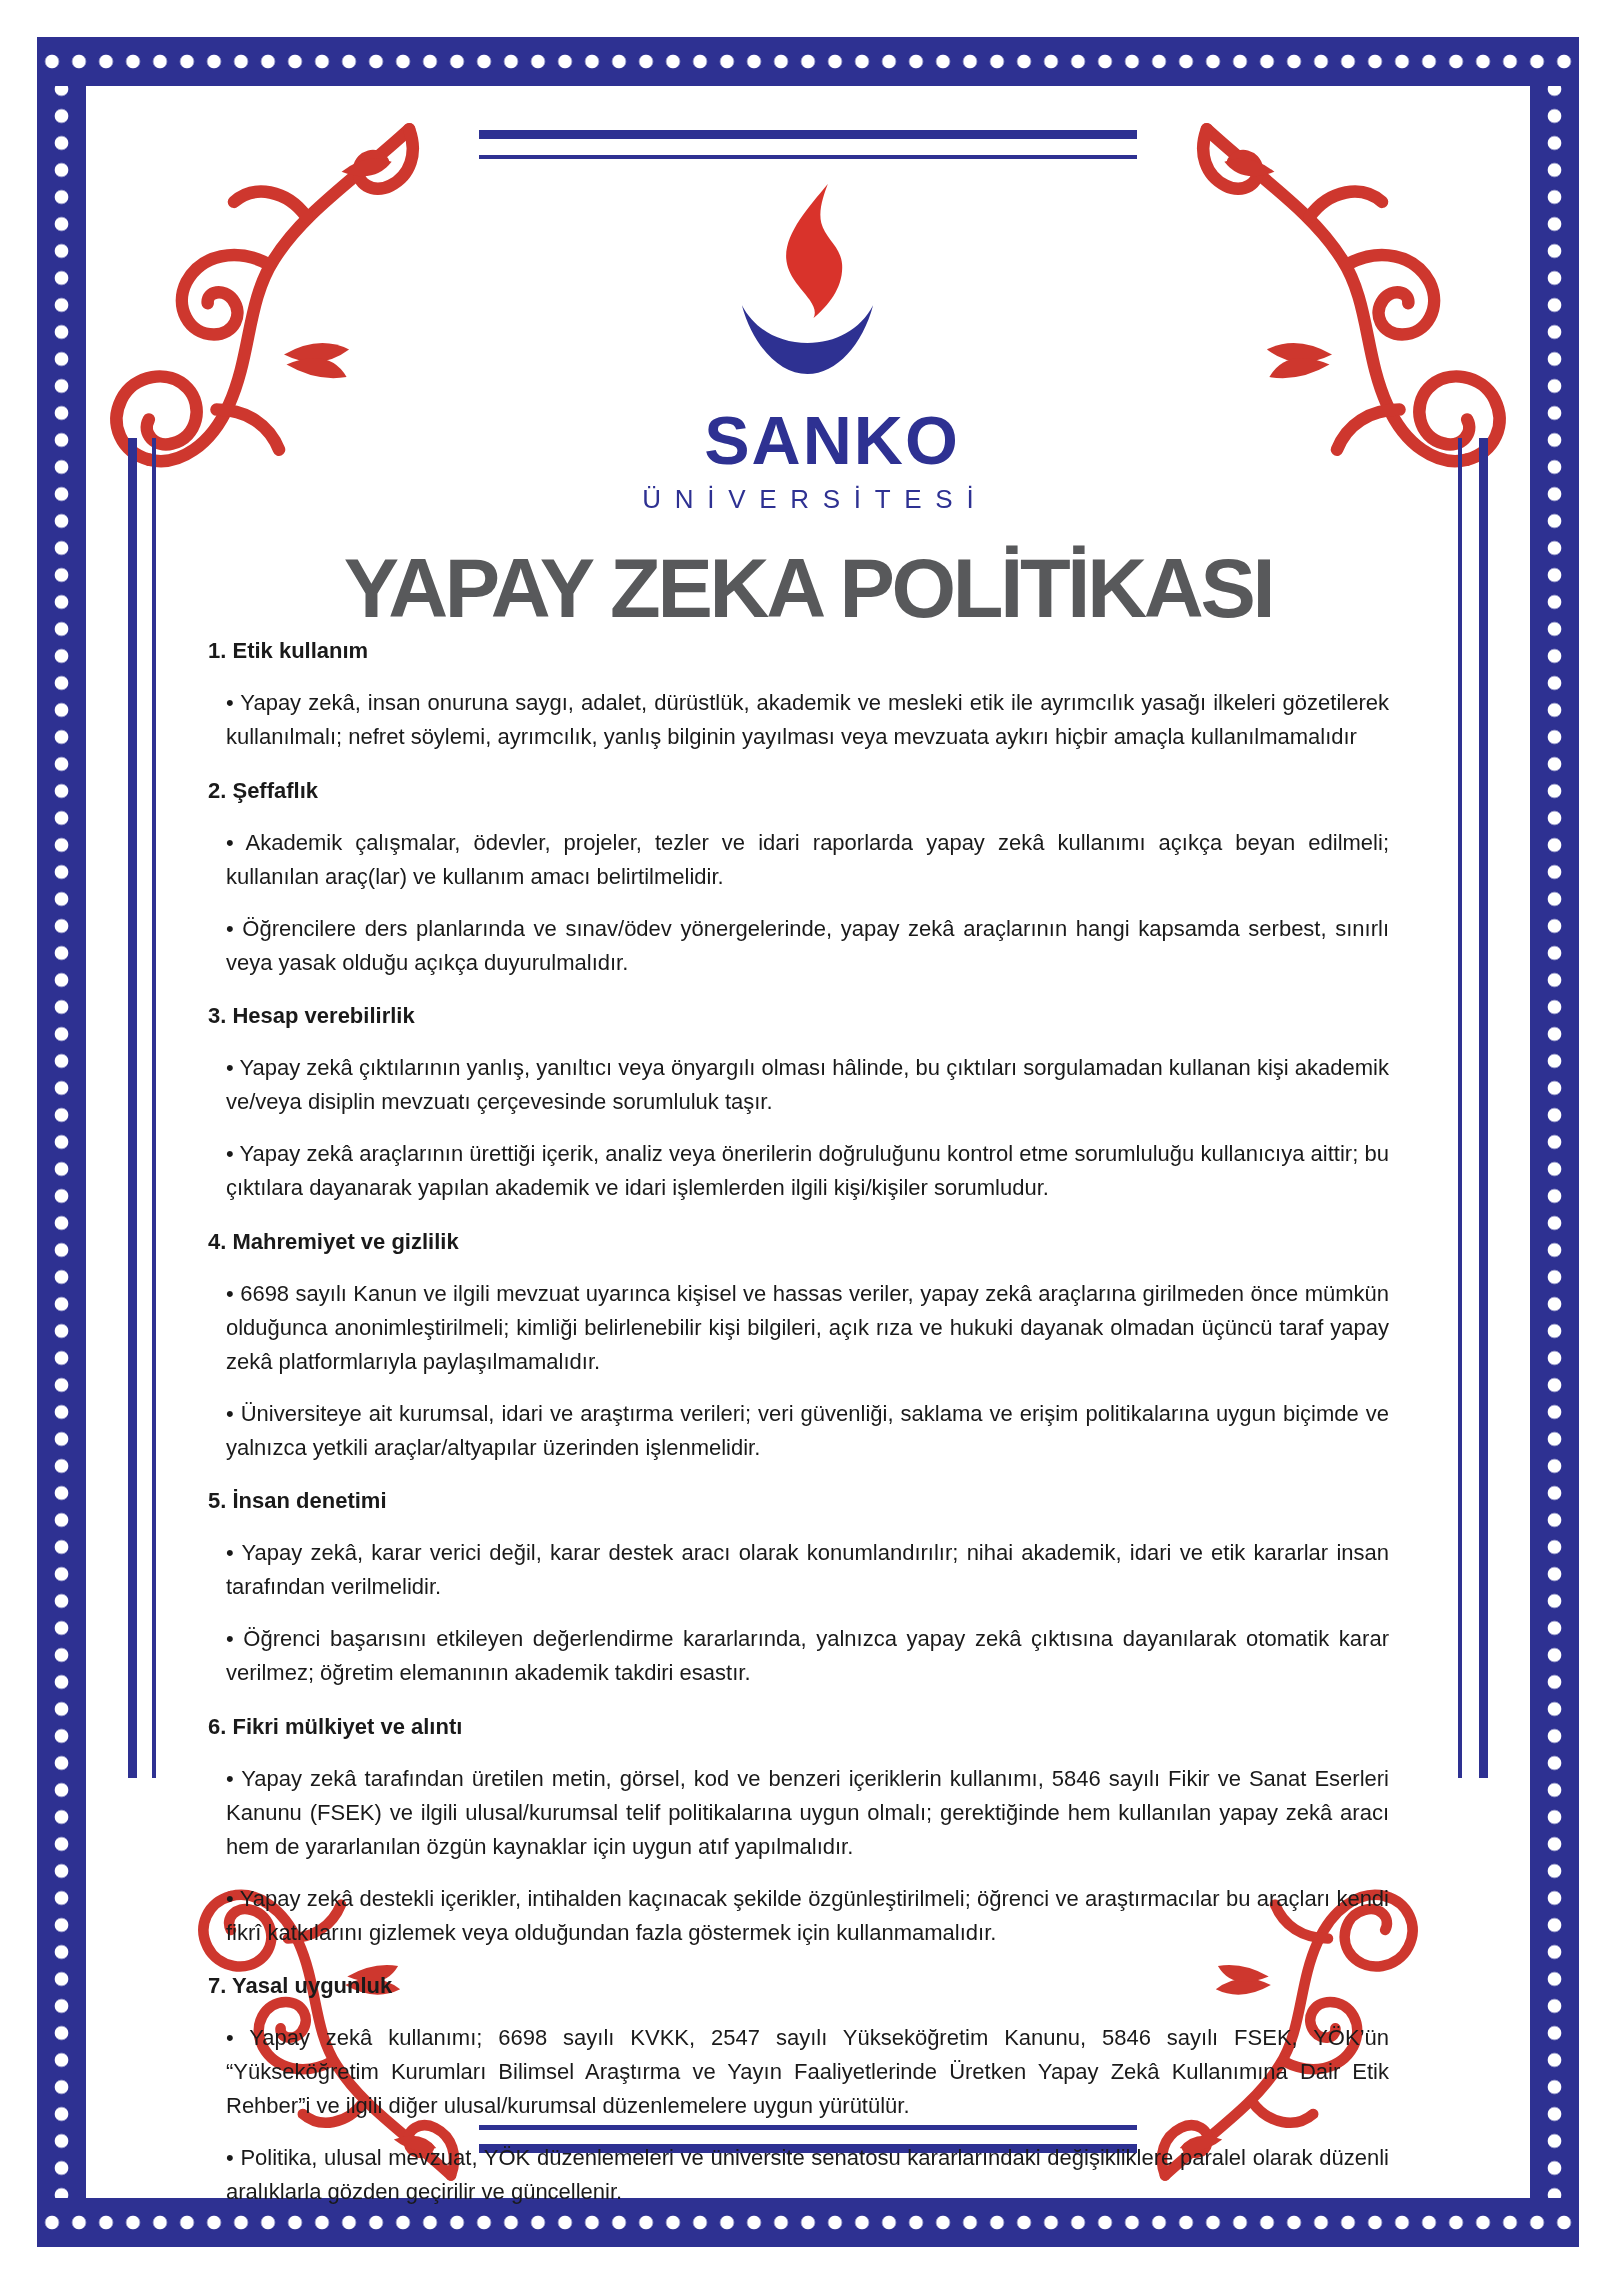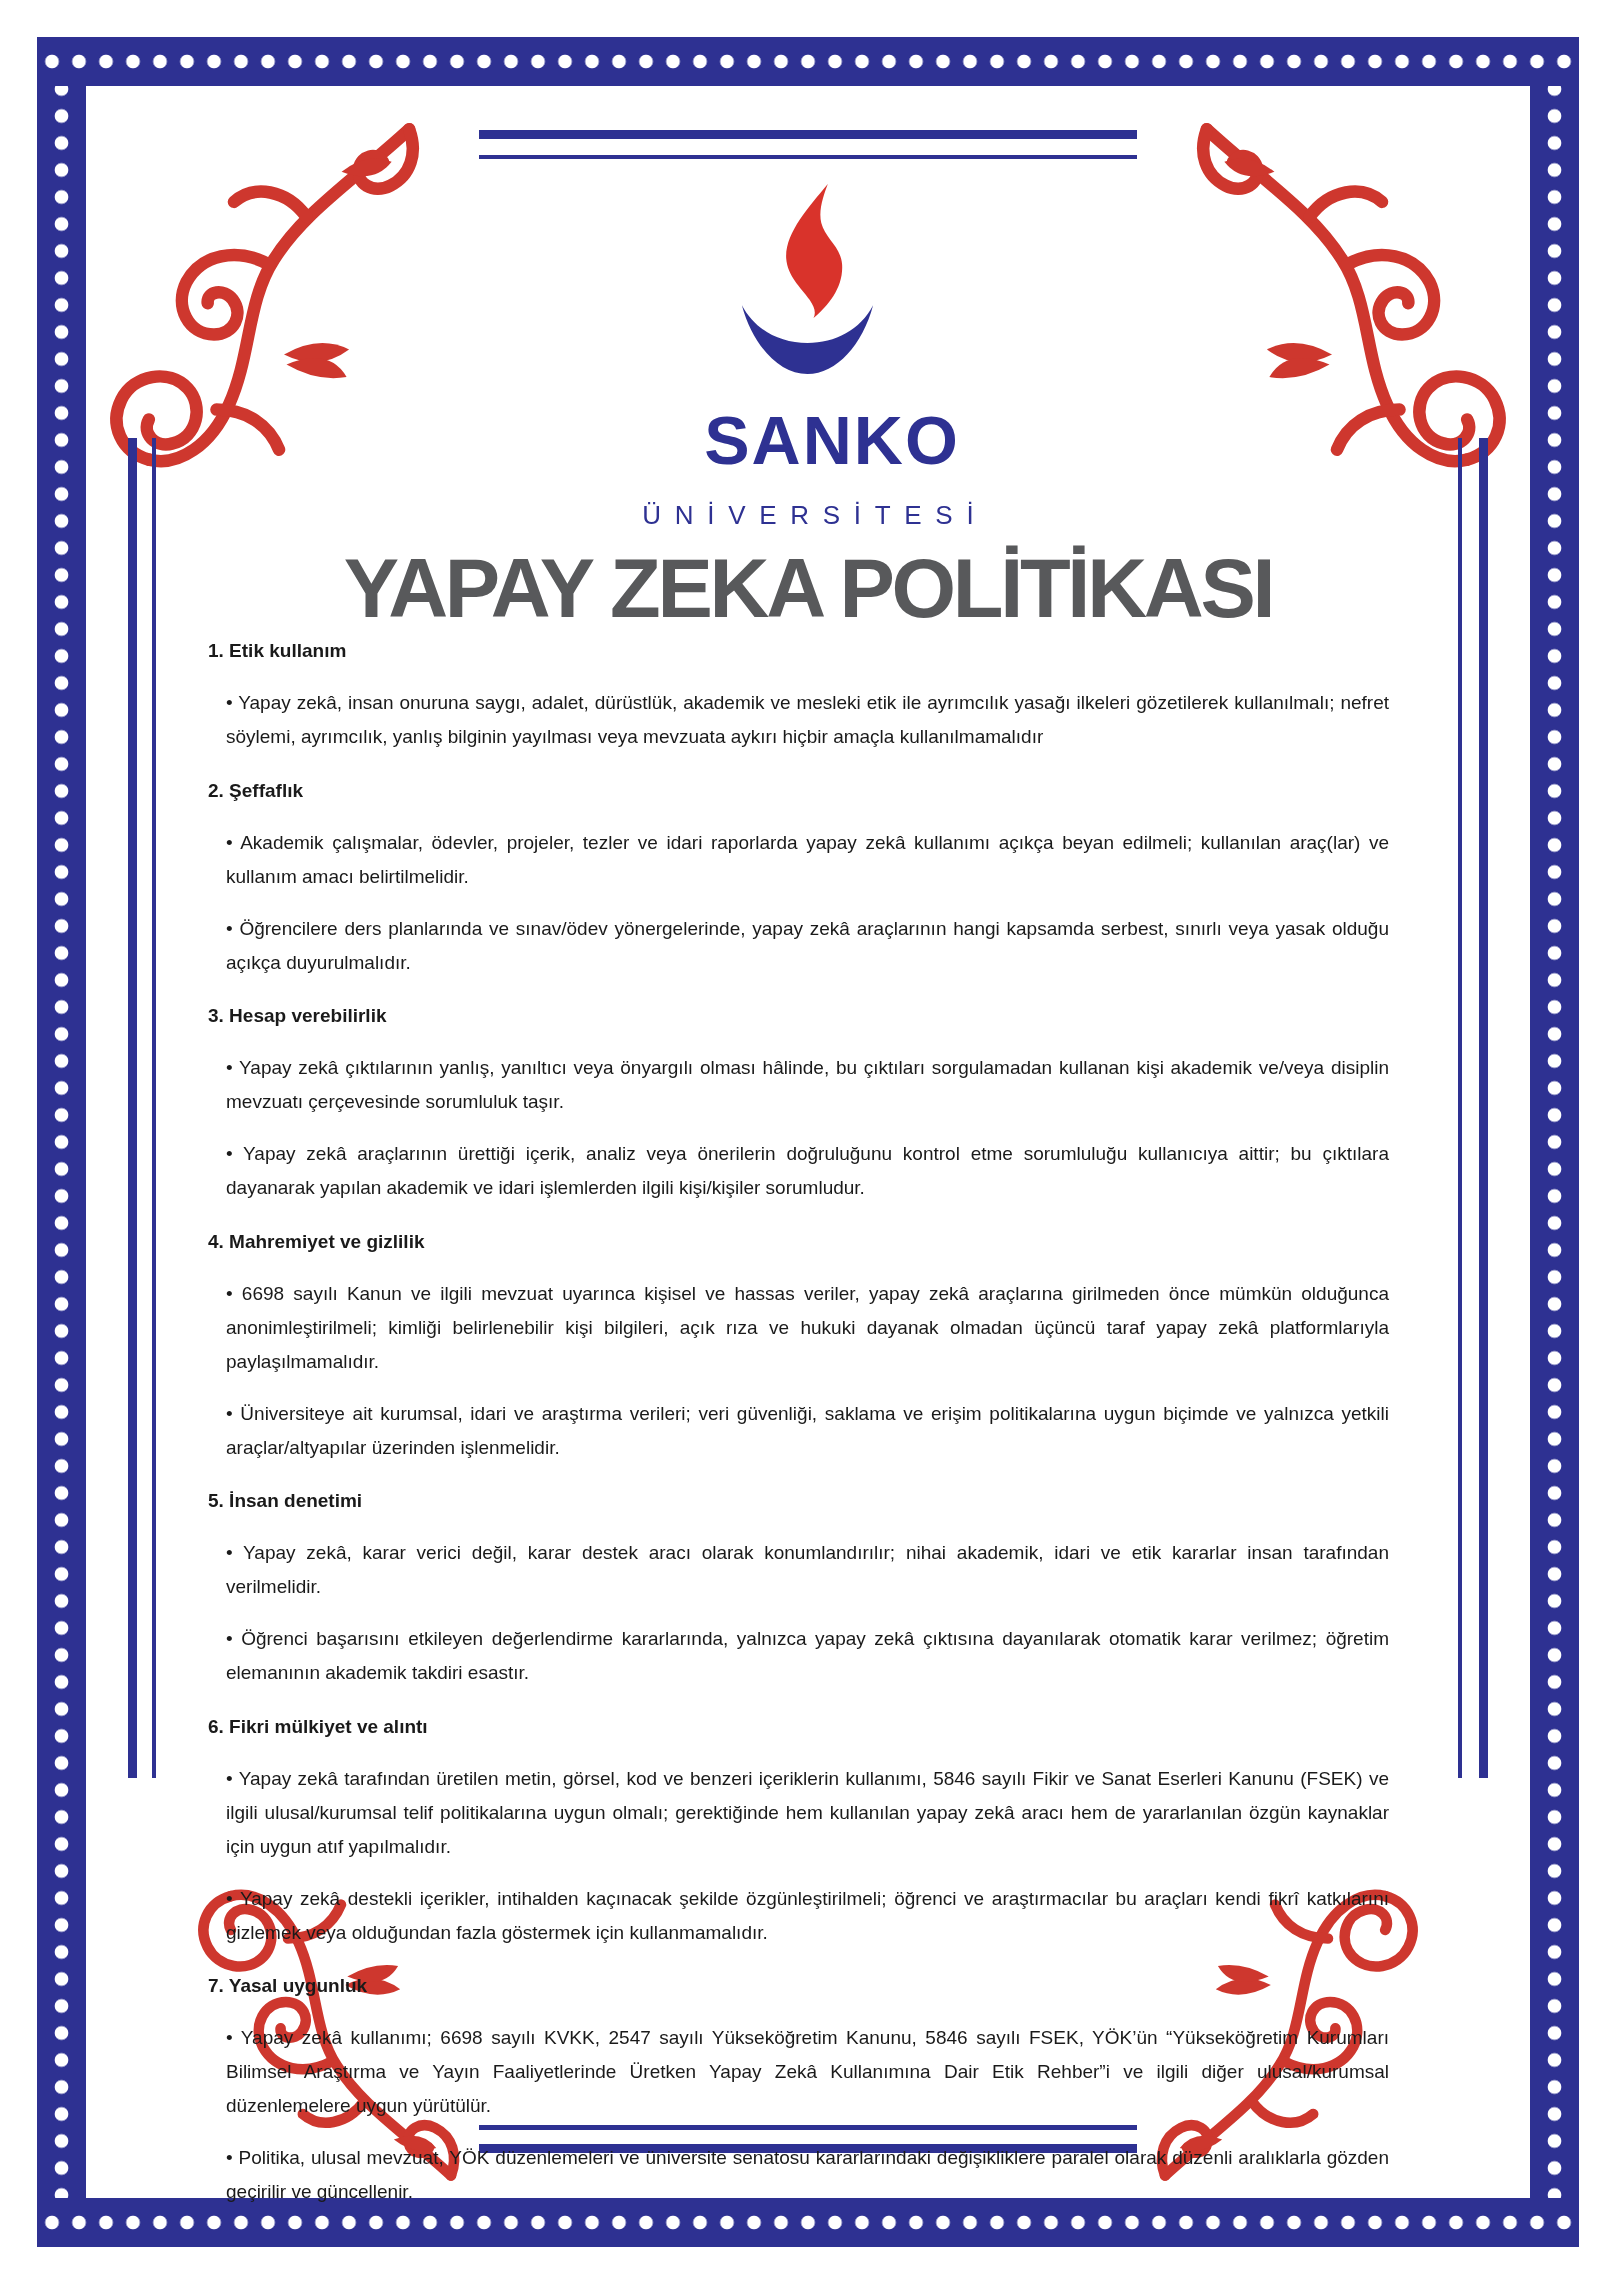--- a/index.html
+++ b/index.html
@@ -60,33 +60,32 @@
     font-size:68px;font-weight:bold;letter-spacing:2px;
     color:var(--navy,#2E3192);
     margin-left:48px;
   }
   .brand-sub{
     position:absolute;left:0;right:0;top:484px;
     text-align:center;
     font-size:26px;font-weight:normal;
     letter-spacing:13.7px;text-indent:13.7px;
     color:var(--navy,#2E3192);
-    margin-top:16px;
   }
   
   .title{
     position:absolute;left:0;right:0;top:529px;
     margin:12px;text-align:center;white-space:nowrap;
     font-size:83px;font-weight:bold;letter-spacing:-3.3px;
     color:var(--title-gray,#58595B);
   }
   
   .content{
     position:absolute;left:208px;top:634px;width:1199px;
-    font-size:19px;line-height:34px;
+    font-size:22px;line-height:34px;
     color:var(--text,#1A1A1A);
     text-align:justify;
   }
   .policy-section + .policy-section{margin-top:19.5px;}
   .sec-heading{font-size:inherit;line-height:inherit;font-weight:bold;margin:0;text-align:left;}
   .sec-bullet{margin:18px;}
 </style>
 </head>
 <body>
 

